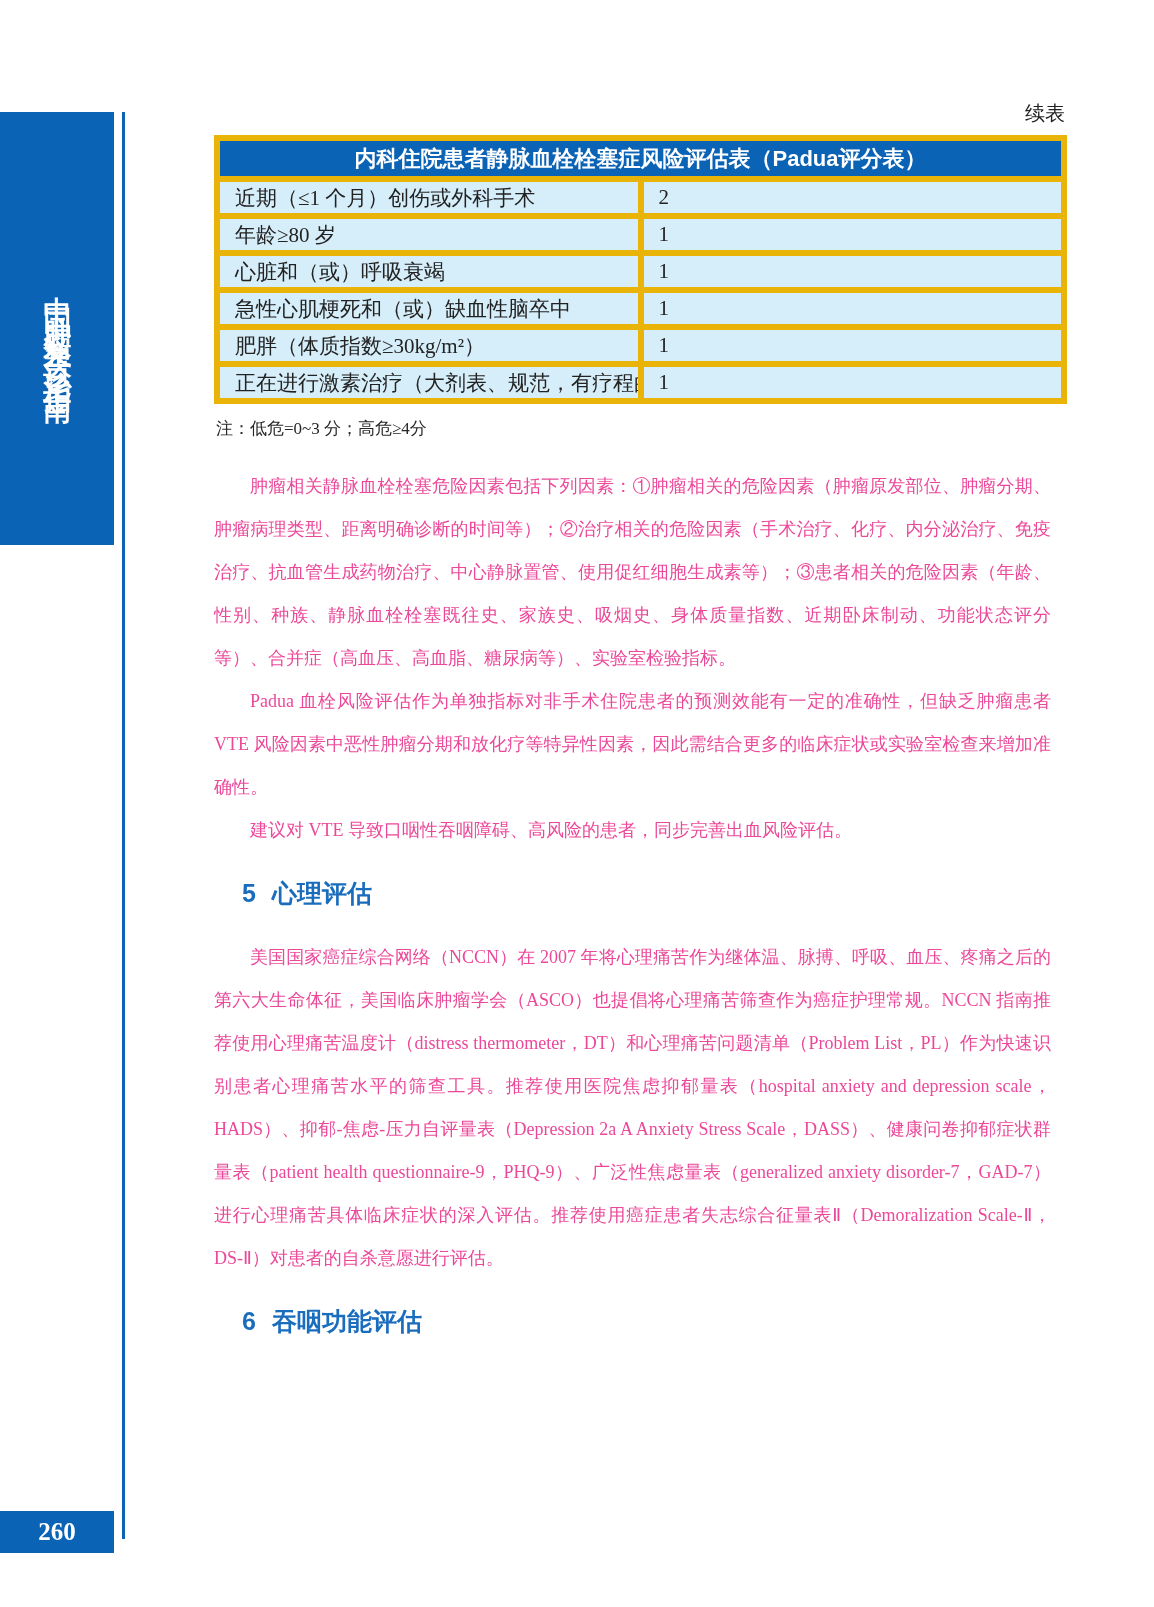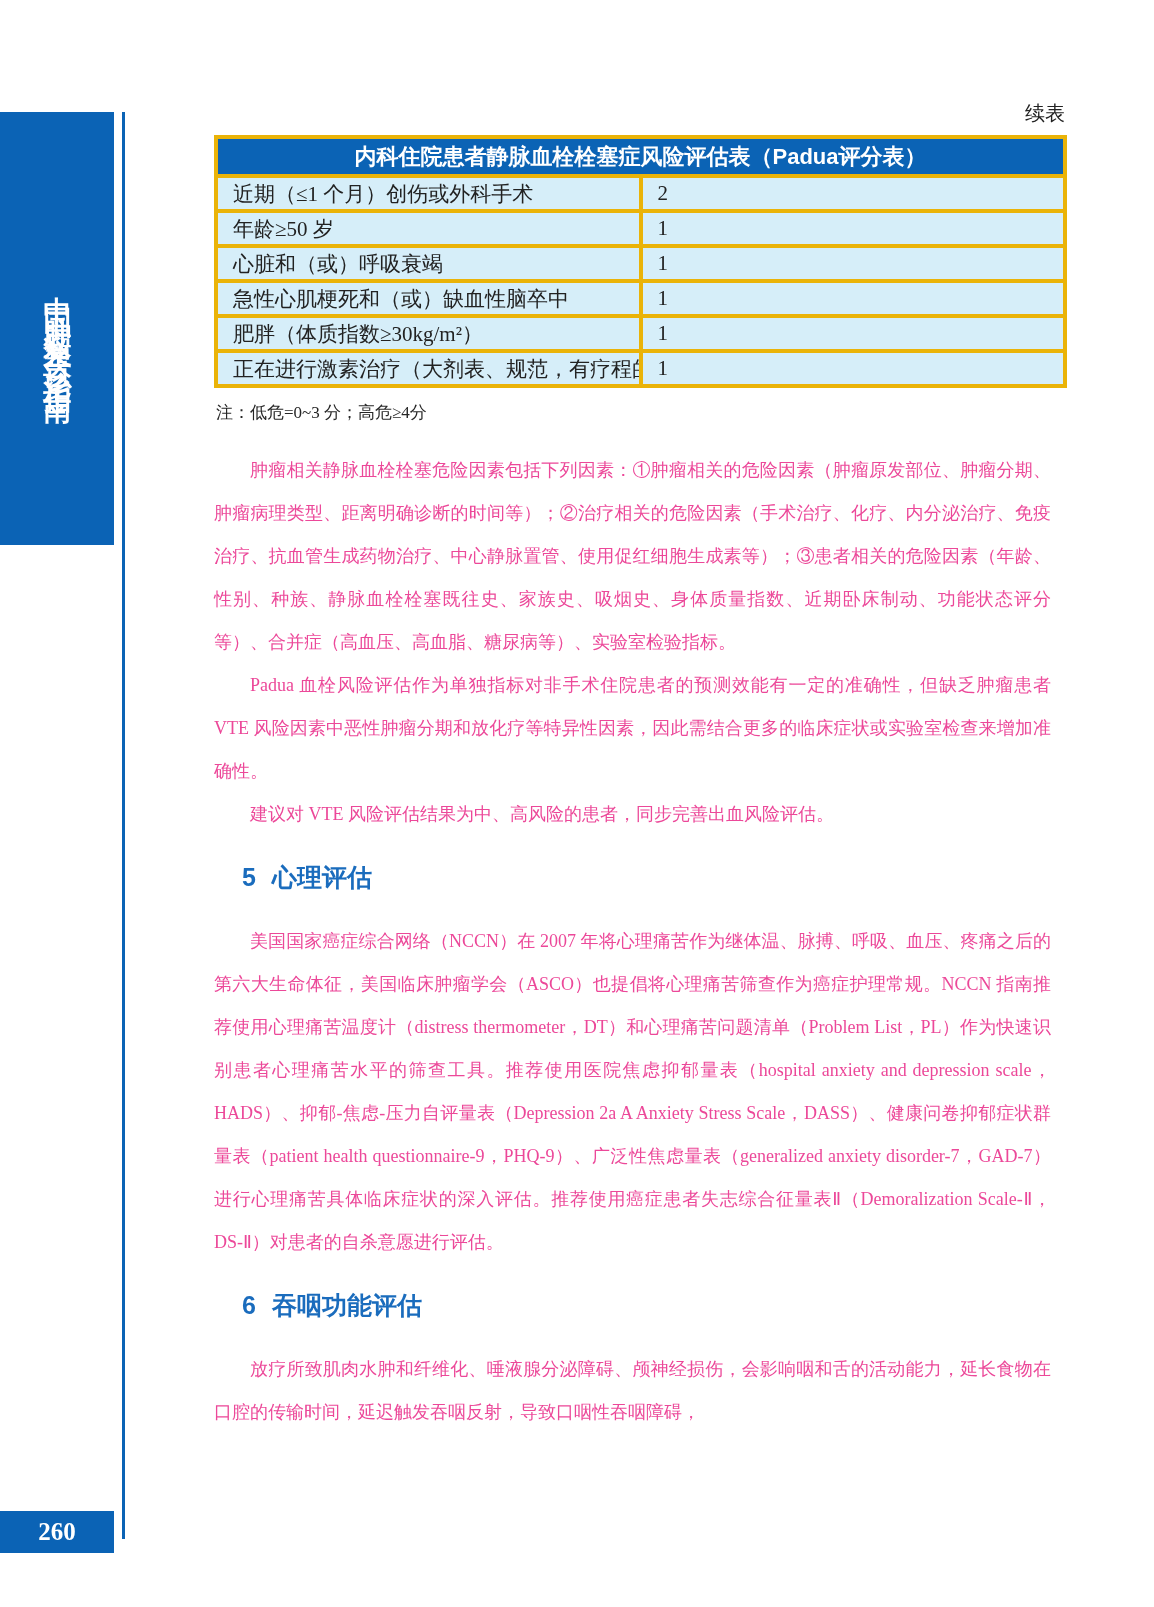--- a/index.html
+++ b/index.html
@@ -56,21 +56,21 @@
     margin: 0 2px 9px 0;
   }
 
   
   table.padua {
     width: 100%;
     border-collapse: collapse;
     table-layout: fixed;
   }
   table.padua th, table.padua td {
-    border: 4px solid #eab308;
+    border: 6px solid #eab308;
   }
   table.padua th.tbl-title {
     background: #0b63b5;
     color: #ffffff;
     font-family: "Liberation Sans", sans-serif;
     font-weight: bold;
     font-size: 22px;
     height: 35px;
     text-align: center;
     padding: 0;
@@ -134,21 +134,21 @@
       <tr>
         <th class="tbl-title" colspan="2">内科住院患者静脉血栓栓塞症风险评估表（Padua评分表）</th>
       </tr>
     </thead>
     <tbody>
       <tr>
         <td>近期（≤1 个月）创伤或外科手术</td>
         <td class="score">2</td>
       </tr>
       <tr>
-        <td>年龄≥50 岁</td>
+        <td>年龄≥80 岁</td>
         <td class="score">1</td>
       </tr>
       <tr>
         <td>心脏和（或）呼吸衰竭</td>
         <td class="score">1</td>
       </tr>
       <tr>
         <td>急性心肌梗死和（或）缺血性脑卒中</td>
         <td class="score">1</td>
       </tr>
@@ -160,27 +160,26 @@
         <td>正在进行激素治疗（大剂表、规范，有疗程的激素治疗）</td>
         <td class="score">1</td>
       </tr>
     </tbody>
   </table>
 
   <div class="note">注：低危=0~3 分；高危≥4分</div>
 
   <p class="para">肿瘤相关静脉血栓栓塞危险因素包括下列因素：①肿瘤相关的危险因素（肿瘤原发部位、肿瘤分期、肿瘤病理类型、距离明确诊断的时间等）；②治疗相关的危险因素（手术治疗、化疗、内分泌治疗、免疫治疗、抗血管生成药物治疗、中心静脉置管、使用促红细胞生成素等）；③患者相关的危险因素（年龄、性别、种族、静脉血栓栓塞既往史、家族史、吸烟史、身体质量指数、近期卧床制动、功能状态评分等）、合并症（高血压、高血脂、糖尿病等）、实验室检验指标。</p>
   <p class="para">Padua 血栓风险评估作为单独指标对非手术住院患者的预测效能有一定的准确性，但缺乏肿瘤患者 VTE 风险因素中恶性肿瘤分期和放化疗等特异性因素，因此需结合更多的临床症状或实验室检查来增加准确性。</p>
-  <p class="para">建议对 VTE 风险评估结果为中、高风险的患者，同步完善出血风险评估。</p>
+  <p class="para">建议对 VTE 导致口咽性吞咽障碍、高风险的患者，同步完善出血风险评估。</p>
 
   <h2 class="sec">
     <span class="sec-num">5</span>
     <span class="sec-title">心理评估</span>
   </h2>
   <p class="para">美国国家癌症综合网络（NCCN）在 2007 年将心理痛苦作为继体温、脉搏、呼吸、血压、疼痛之后的第六大生命体征，美国临床肿瘤学会（ASCO）也提倡将心理痛苦筛查作为癌症护理常规。NCCN 指南推荐使用心理痛苦温度计（distress thermometer，DT）和心理痛苦问题清单（Problem List，PL）作为快速识别患者心理痛苦水平的筛查工具。推荐使用医院焦虑抑郁量表（hospital anxiety and depression scale，HADS）、抑郁-焦虑-压力自评量表（Depression 2a A Anxiety Stress Scale，DASS）、健康问卷抑郁症状群量表（patient health questionnaire-9，PHQ-9）、广泛性焦虑量表（generalized anxiety disorder-7，GAD-7）进行心理痛苦具体临床症状的深入评估。推荐使用癌症患者失志综合征量表Ⅱ（Demoralization Scale-Ⅱ，DS-Ⅱ）对患者的自杀意愿进行评估。</p>
 
   <h2 class="sec">
     <span class="sec-num">6</span>
     <span class="sec-title">吞咽功能评估</span>
   </h2>
-  <p class="para">放疗所致肌肉水肿和纤维化、唾液腺分泌障碍、颅神经损伤，会影响咽和舌的活动能力，延长食物在口腔的传输时间，延迟触发吞咽反射，导致口咽性吞咽障碍，</p>
 
 </div>
 
 </body></html>

